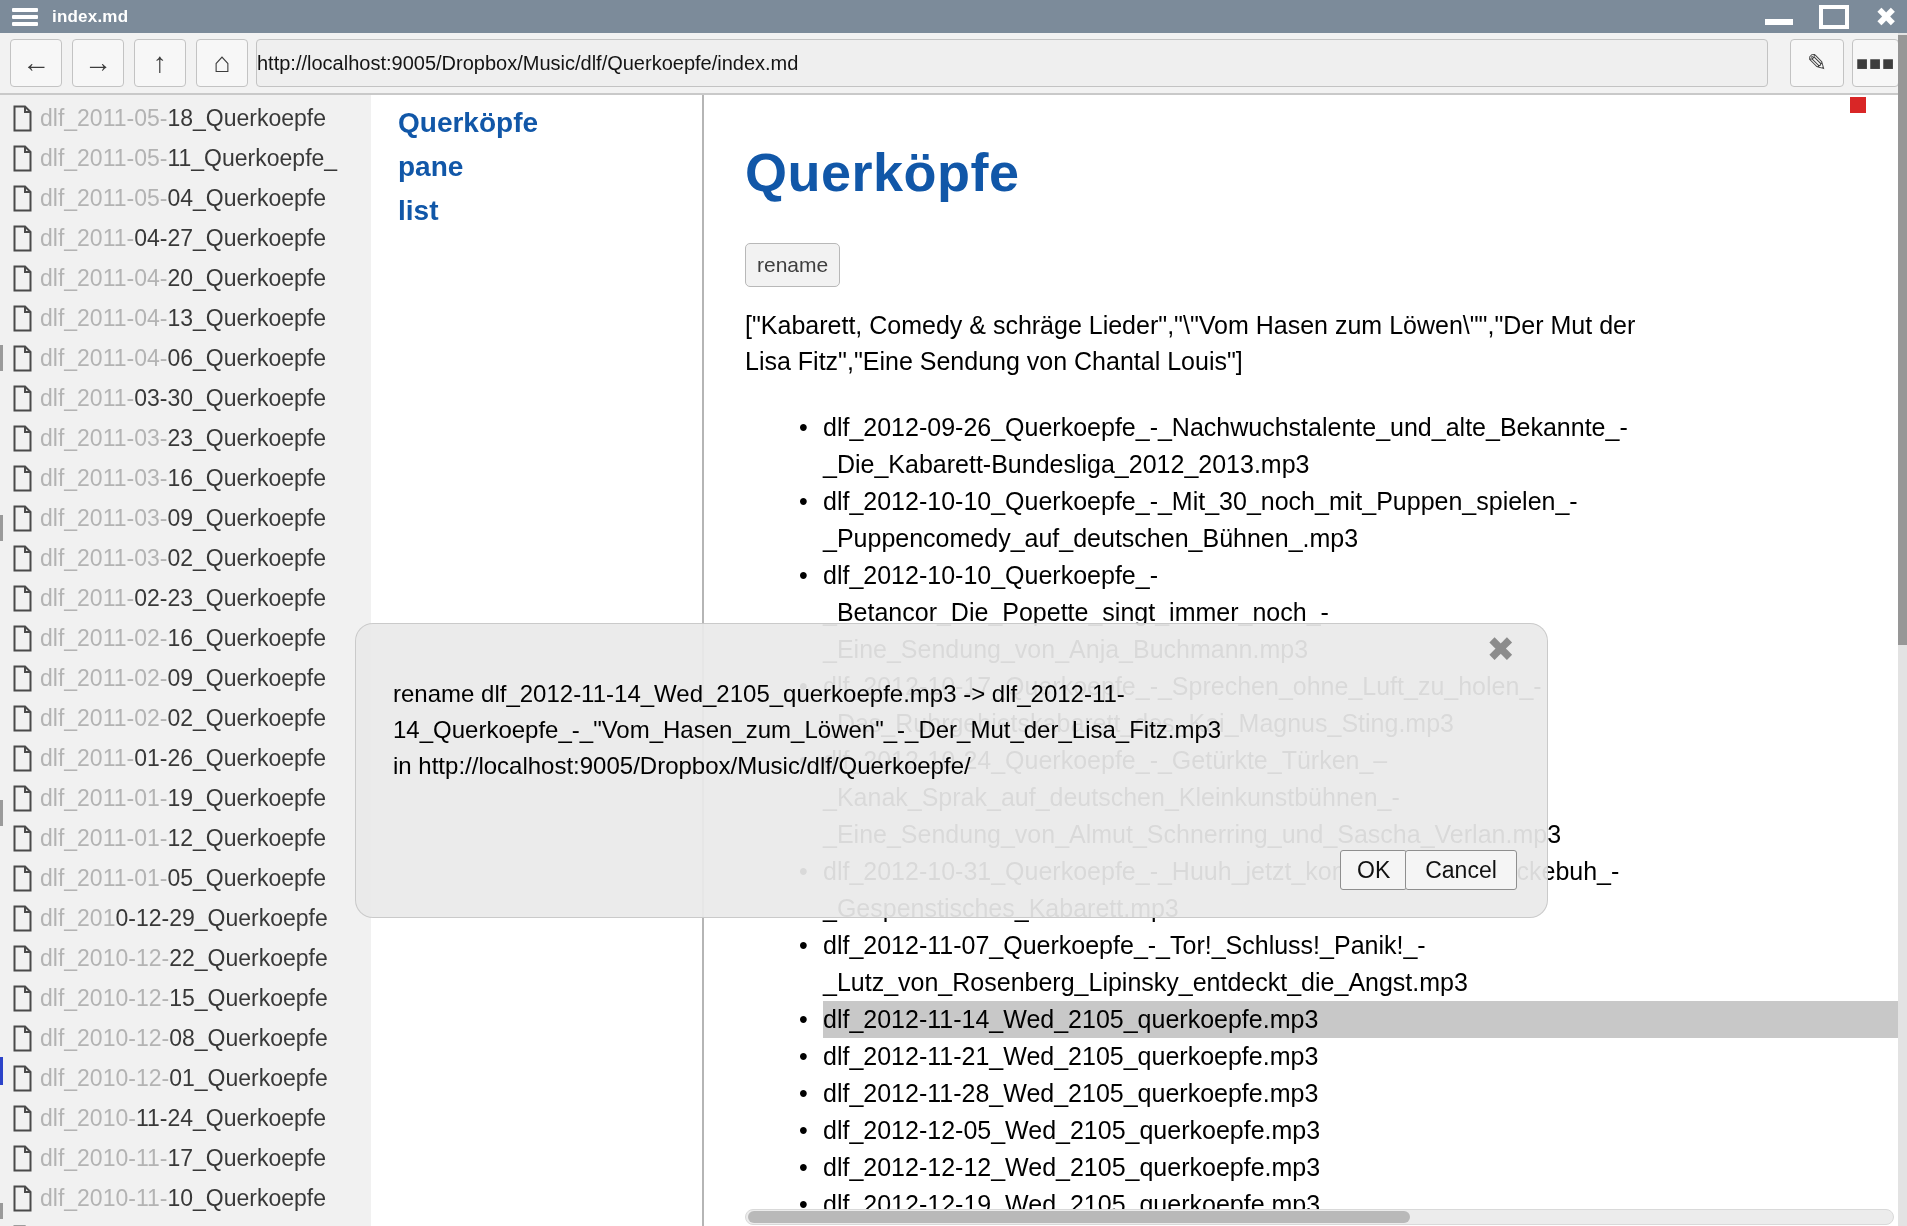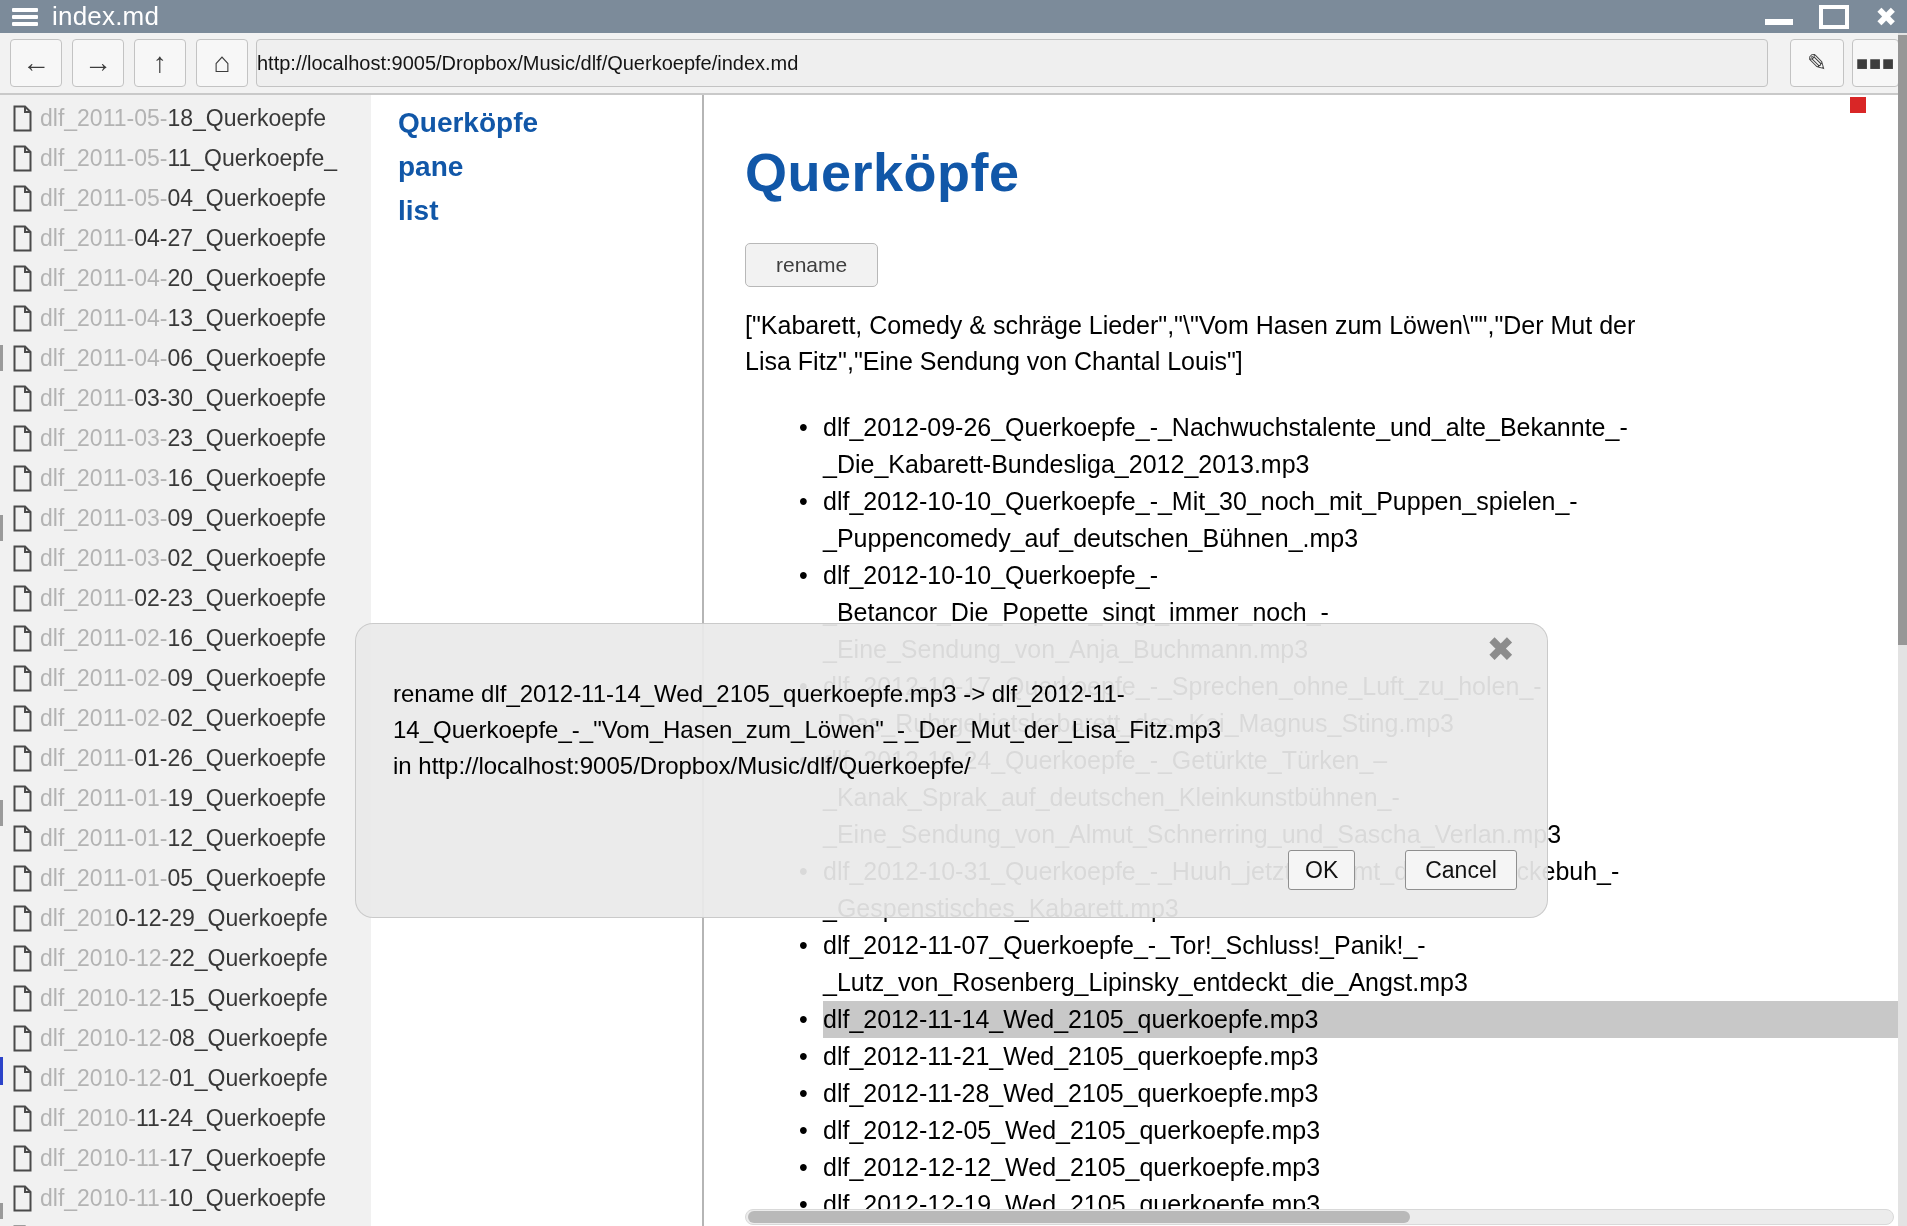--- a/index.html
+++ b/index.html
@@ -8,21 +8,21 @@
     font-family:"Liberation Sans","DejaVu Sans",sans-serif;
     background:#ffffff;
   }
   
   .titlebar{
     position:absolute;left:0;top:0;width:1907px;height:33px;
     background:#7c8b9a;display:flex;align-items:center;color:#fff;
   }
   .hamburger{width:26px;height:18px;margin:0 14px 0 12px;display:flex;flex-direction:column;justify-content:space-between;cursor:pointer;}
   .hamburger span{display:block;height:4px;background:#fff;border-radius:1px;}
-  .win-title{font-size:26px;font-weight:normal;letter-spacing:.2px;}
+  .win-title{font-size:17px;font-weight:bold;letter-spacing:.2px;}
   .win-controls{position:absolute;right:10px;top:0;height:33px;display:flex;align-items:center;gap:26px;}
   .wc{color:#fff;cursor:pointer;display:flex;align-items:center;justify-content:center;}
   .wc-min{width:28px;height:6px;background:#fff;margin-top:10px;}
   .wc-max{width:22px;height:16px;border:4px solid #fff;}
   .wc-close{font-size:26px;font-weight:bold;line-height:1;}
   
   .toolbar{
     position:absolute;left:0;top:33px;width:1907px;height:62px;
     background:#f2f2f2;border-bottom:2px solid #c9c9c9;box-sizing:border-box;
   }
@@ -65,21 +65,21 @@
   .main{
     position:absolute;left:704px;top:95px;width:1195px;height:1131px;
     background:#fff;overflow:hidden;padding-left:41px;box-sizing:border-box;
   }
   .red-marker{position:absolute;left:1850px;top:97px;width:16px;height:16px;}
   h1.page-heading{
     margin:46px 0 40px 0;font-size:54px;color:#1157a8;font-weight:bold;letter-spacing:.5px;
   }
   .rename-btn{
     display:inline-block;background:#f2f2f2;border:1px solid #b8b8b8;border-radius:5px;
-    font-size:21px;color:#3f3f3f;padding:9px 30px;cursor:pointer;
+    font-size:21px;color:#3f3f3f;padding:9px 11px;cursor:pointer;
     font-family:"Liberation Sans","DejaVu Sans",sans-serif;
   }
   .meta-line{
     margin:20px 0 0 0;font-size:25px;color:#000;line-height:36px;white-space:pre-line;
     width:1150px;
   }
   ul.filelist{
     margin:30px 0 16px 0;padding:0 0 0 78px;list-style:none;
   }
   ul.filelist li{
@@ -102,21 +102,21 @@
   }
   .dialog-msg{
     position:absolute;left:37px;top:52px;width:1000px;font-size:24px;color:#000;
     line-height:36px;white-space:pre-line;
   }
   .dialog-btn{
     position:absolute;top:226px;height:40px;background:#f5f5f5;border:1px solid #8f8f8f;
     border-radius:3px;font-size:23px;color:#111;cursor:pointer;padding:0 16px;
     font-family:"Liberation Sans","DejaVu Sans",sans-serif;
   }
-  .btn-ok{left:932px;min-width:62px;}
+  .btn-ok{left:984px;min-width:62px;}
   .btn-cancel{left:1049px;min-width:112px;}
   
   .vscroll{position:absolute;right:0;top:33px;width:9px;height:1193px;background:#e3e3e3;}
   .vscroll-thumb{position:absolute;left:0;top:2px;width:9px;height:610px;background:#979797;}
   .hscroll{
     position:absolute;left:745px;top:1209px;width:1149px;height:16px;background:#ececec;
     border:1px solid #d9d9d9;border-radius:8px;box-sizing:border-box;
   }
   .hscroll-thumb{position:absolute;left:2px;top:1px;width:662px;height:12px;background:#b9b9b9;border-radius:7px;}
   

